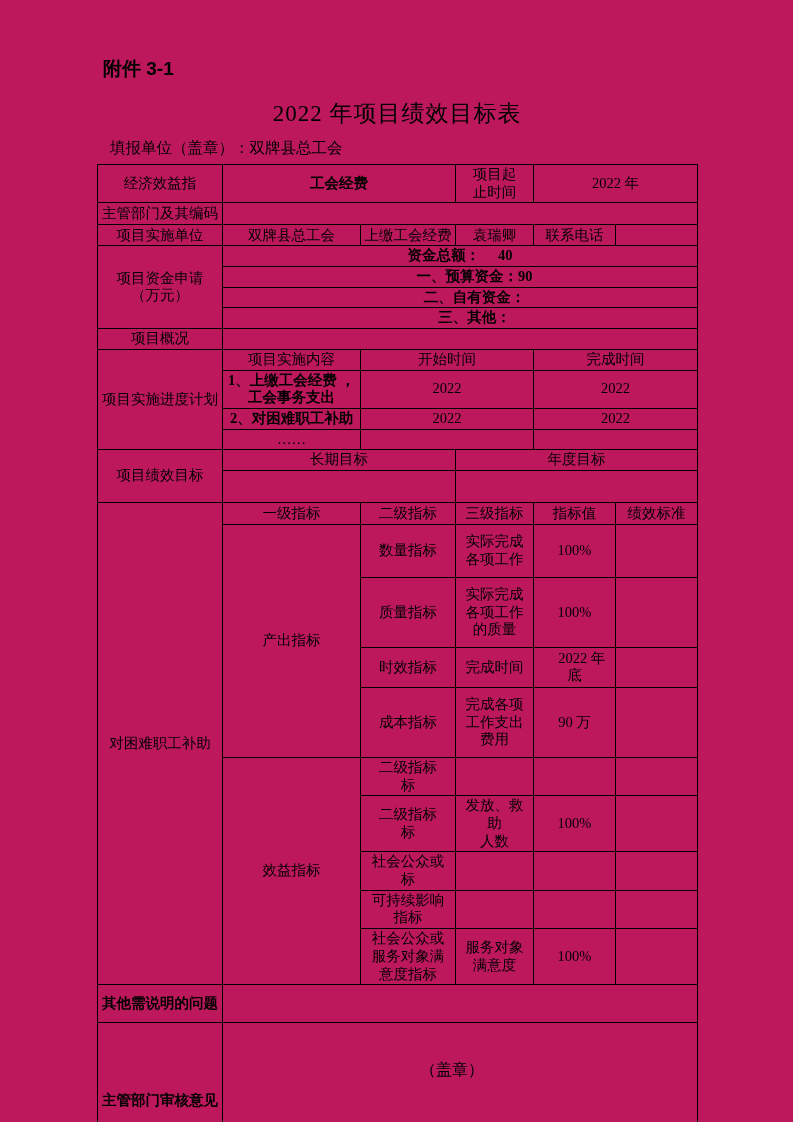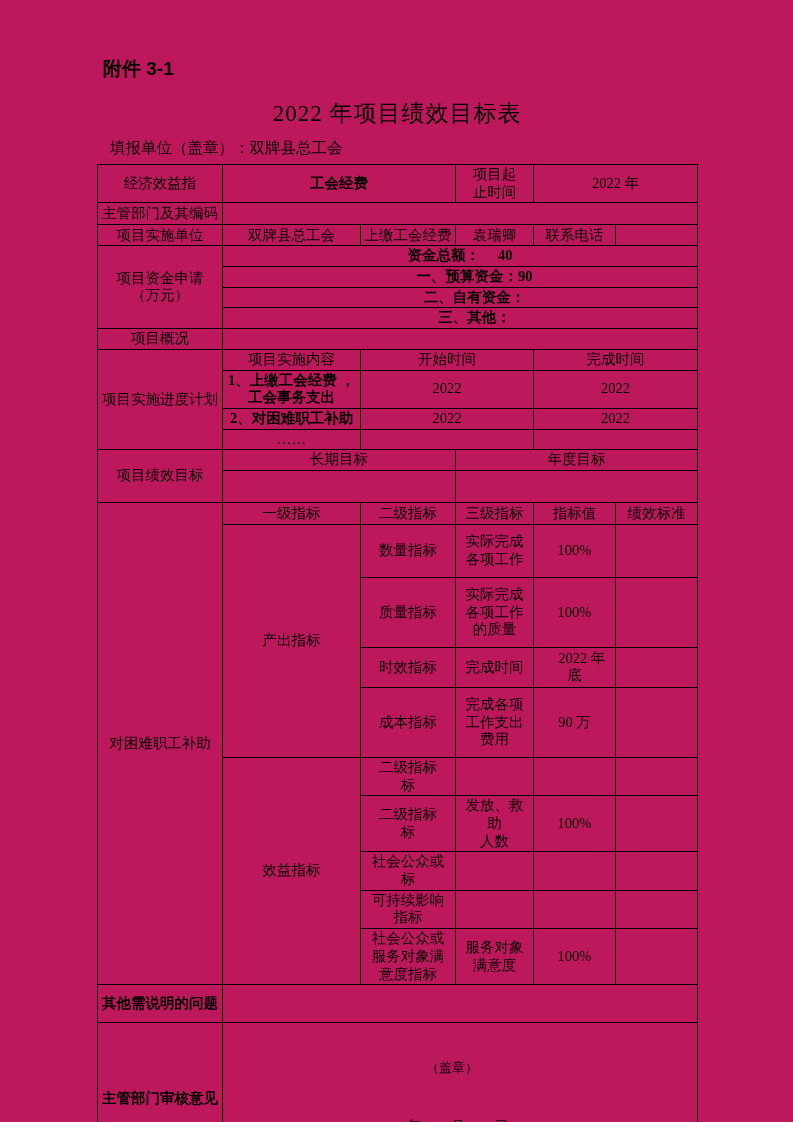--- a/index.html
+++ b/index.html
@@ -12,21 +12,21 @@
   table.form-table { border-collapse:collapse; width:600px; table-layout:fixed; }
   .form-table td {
     border:1px solid #000; font-size:14.5px; line-height:1.22;
     padding:1px 3px; text-align:center; vertical-align:middle;
     white-space:pre-wrap; word-break:break-all; overflow:hidden;
   }
   .tl { text-align:left; padding-left:7px;font-weight:bold; }
   .l3 { text-align:left; padding-left:7px; }
   .ta-left { text-align:left; padding-left:7px; }
   .review-cell { vertical-align:bottom; text-align:right; }
-  .seal-line { padding-right:16px; margin-bottom:7px; font-size:13px; }
+  .seal-line { padding-right:16px; margin-bottom:7px; font-size:16px; }
   .date-line { padding-right:4px; margin-bottom:3px; font-size:14.5px; }
 </style>
 </head>
 <body>
 
 <div class="page">
   <div class="content">
 
     <div class="attachment">附件 3-1</div>
     <div class="title">2022 年项目绩效目标表</div>

